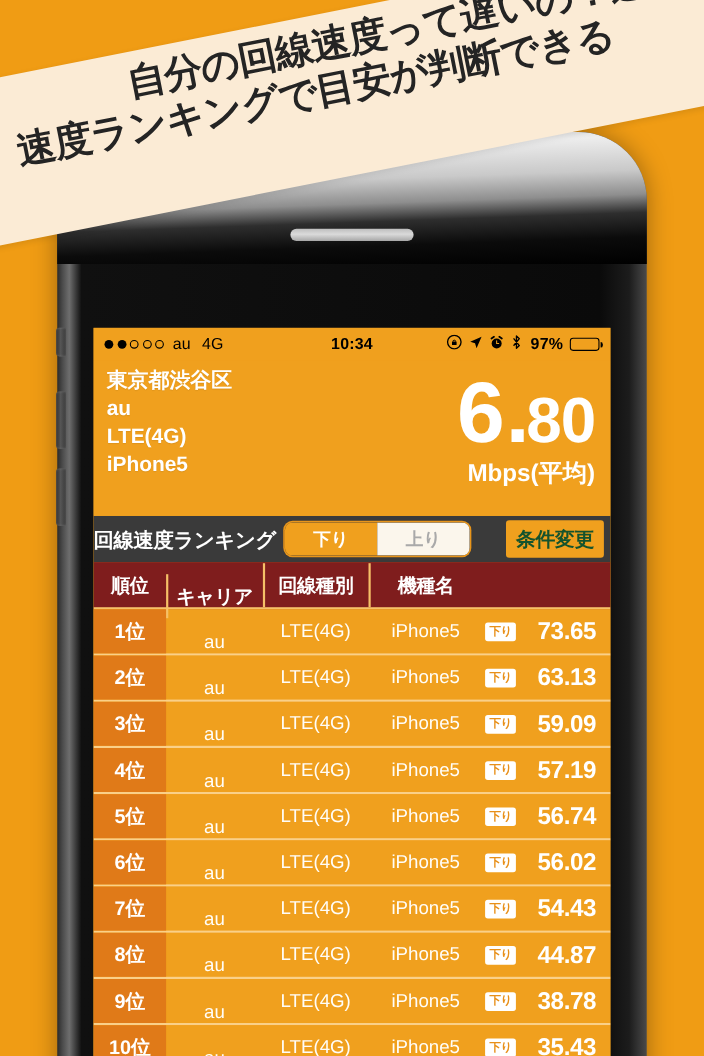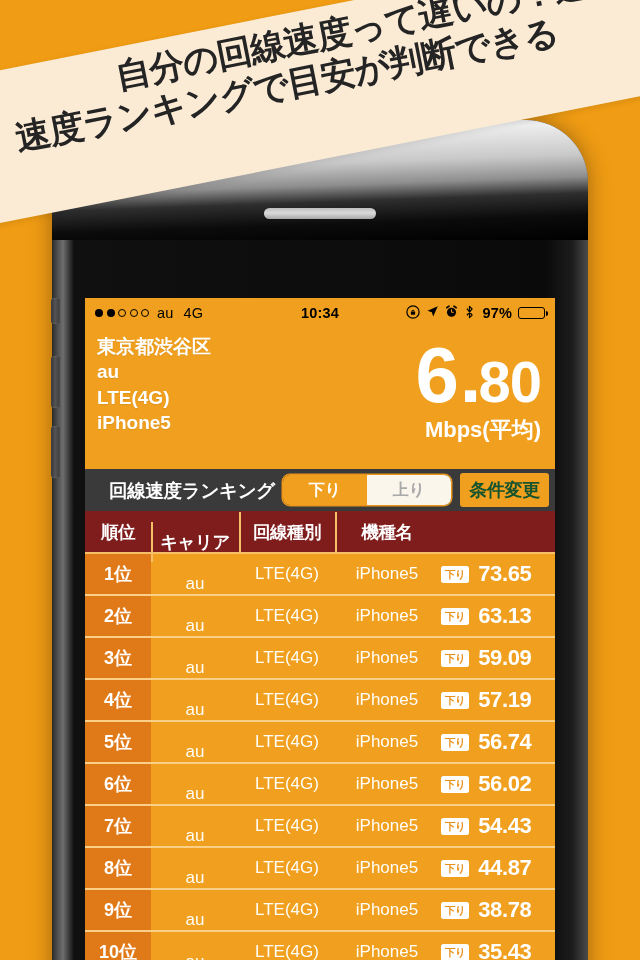--- a/index.html
+++ b/index.html
@@ -157,21 +157,21 @@
     margin-top: 3px;
     letter-spacing: 0;
   }
 
   
   #toolbar {
     background: #3A3A3A;
     height: 42px;
     display: flex;
     align-items: center;
-    padding: 0 6px 0 24px;
+    padding: 0 6px 0 0;
     box-sizing: border-box;
     gap: 8px;
   }
   #toolbar-title {
     color: #fff;
     font-size: 18.5px;
     font-weight: bold;
     white-space: nowrap;
     letter-spacing: -.3px;
   }
@@ -269,21 +269,21 @@
     background: #ffffff;
     color: #E8901A;
     font-size: 10.5px;
     font-weight: bold;
     line-height: 1;
     padding: 3px 4px 3.5px 4px;
     border-radius: 2.5px;
     letter-spacing: -.5px;
     flex: 0 0 auto;
   }
-  .speed-val { min-width: 74px; }
+  .speed-val { min-width: 74px; text-align: center; }
 
   
   #banner {
     position: absolute;
     left: -80px;
     top: 86px;
     width: 820px;
     height: 150px;
     background: #FBEBD5;
     transform: rotate(-11.2deg);

